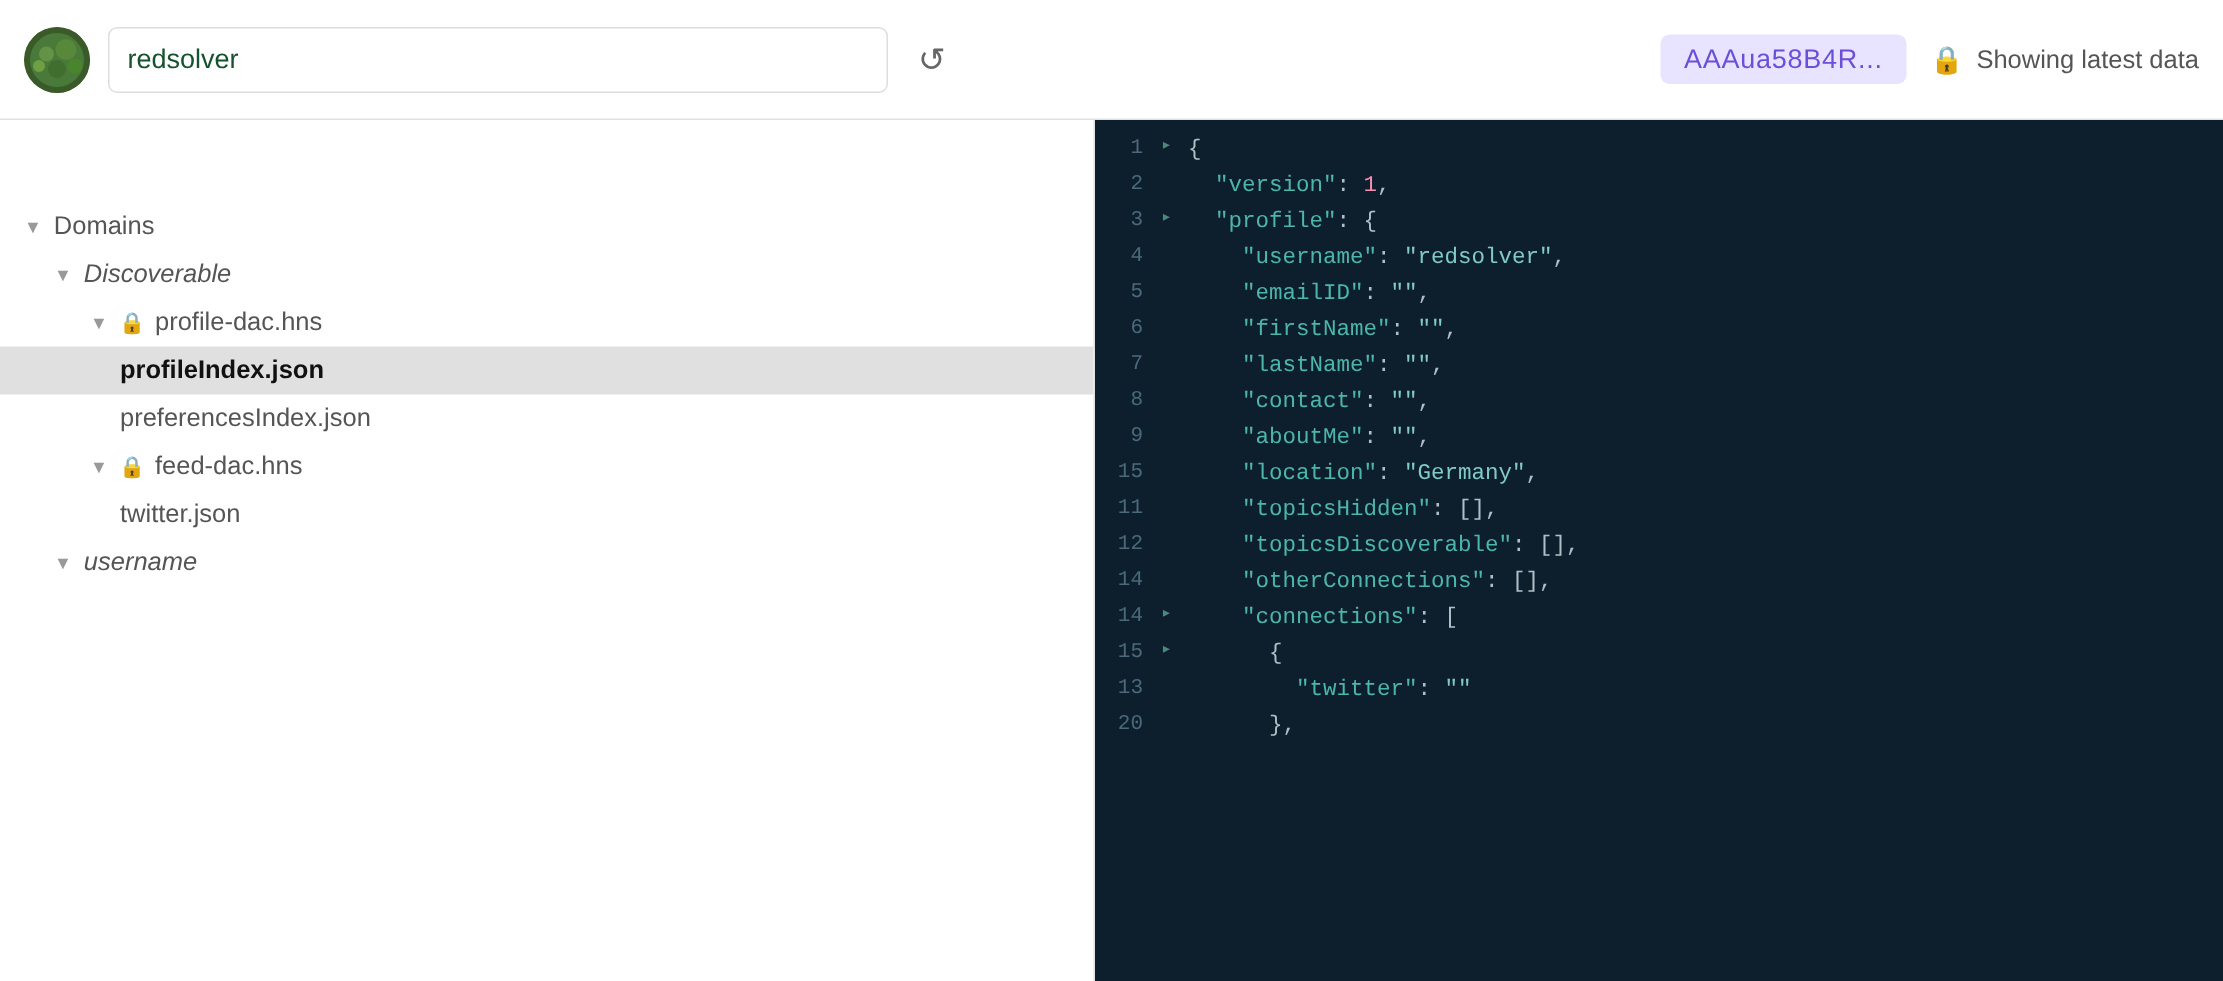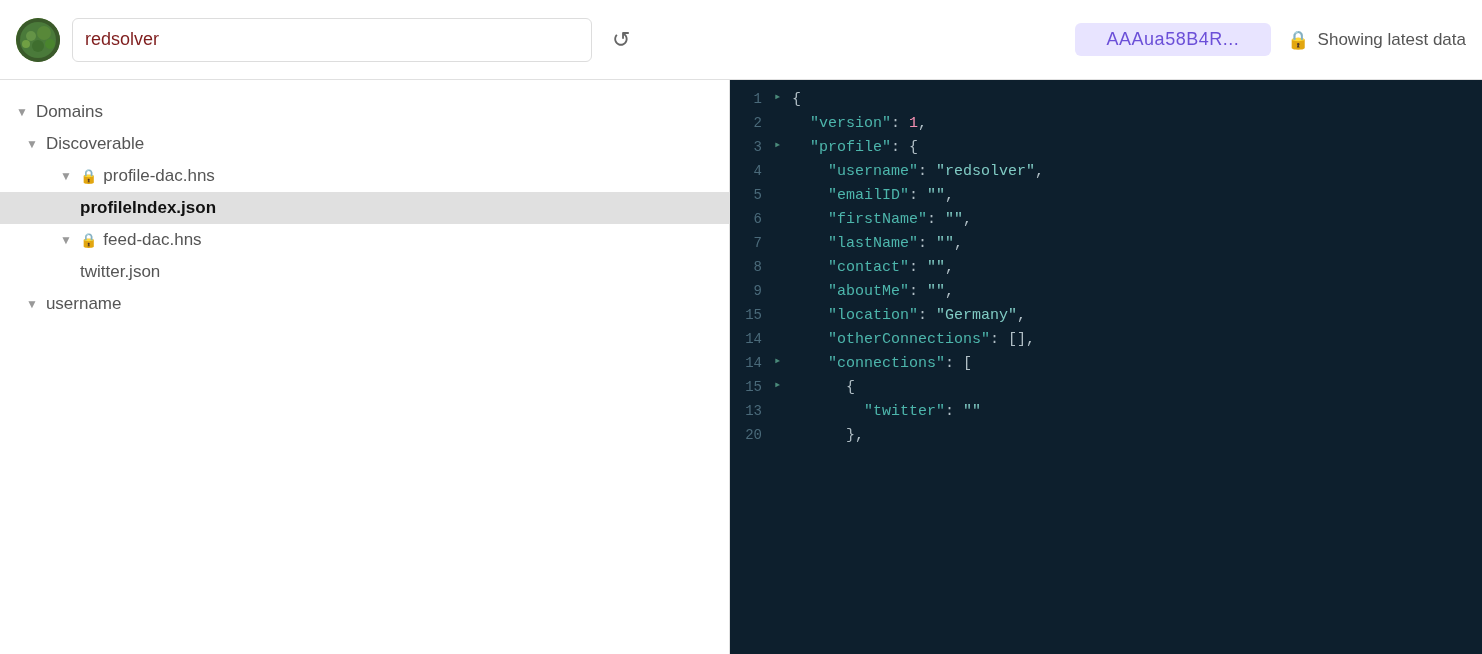--- a/index.html
+++ b/index.html
@@ -43,21 +43,21 @@
       padding: 0 12px;
       height: 44px;
       width: 520px;
       background: #fff;
       gap: 8px;
     }
     .search-bar input {
       border: none;
       outline: none;
       font-size: 18px;
-      color: #7f1d1d;
+      color: #14532d;
       flex: 1;
       background: transparent;
     }
     .refresh-btn {
       background: none;
       border: none;
       cursor: pointer;
       font-size: 20px;
       color: #666;
       padding: 4px 8px;
@@ -68,21 +68,21 @@
       display: flex;
       align-items: center;
       gap: 16px;
       margin-left: auto;
     }
     .hash-badge {
       background: #e8e4ff;
       color: #6b4fd8;
       font-size: 18px;
       font-weight: 500;
-      padding: 6px 32px;
+      padding: 6px 16px;
       border-radius: 6px;
       letter-spacing: 0.5px;
     }
     .showing-latest {
       display: flex;
       align-items: center;
       gap: 8px;
       color: #555;
       font-size: 17px;
     }
@@ -115,22 +115,22 @@
       font-size: 17px;
       color: #555;
       gap: 6px;
       white-space: nowrap;
     }
     .tree-item.selected {
       background: #e0e0e0;
       color: #111;
       font-weight: 600;
     }
-    .tree-item.level-0 { padding-left: 16px; }
-    .tree-item.level-1 { padding-left: 26px; }
+    .tree-item.level-0 { padding-left: 16px; margin-top: 39px; }
+    .tree-item.level-1 { padding-left: 36px; font-style: italic; }
     .tree-item.level-2 { padding-left: 60px; }
     .tree-item.level-3 { padding-left: 80px; }
 
     .chevron {
       display: inline-block;
       font-size: 12px;
       color: #999;
       margin-right: 2px;
     }
     .chevron.down::before { content: '▼'; }
@@ -233,20 +233,23 @@
     <div class="tree-item level-2">
       <span class="chevron down"></span>
       <span class="lock-small">🔒</span>
       <span>profile-dac.hns</span>
     </div>
 
     <div class="tree-item level-3 selected">
       <span>profileIndex.json</span>
     </div>
 
+    <div class="tree-item level-3">
+      <span>preferencesIndex.json</span>
+    </div>
 
     <div class="tree-item level-2">
       <span class="chevron down"></span>
       <span class="lock-small">🔒</span>
       <span>feed-dac.hns</span>
     </div>
 
     <div class="tree-item level-3">
       <span>twitter.json</span>
     </div>
@@ -313,21 +316,31 @@
       <span class="line-arrow"></span>
       <span class="line-content">    <span class="key">"aboutMe"</span><span class="colon">: </span><span class="string-val">""</span><span class="comma">,</span></span>
     </div>
 
     <div class="code-line">
       <span class="line-num">15</span>
       <span class="line-arrow"></span>
       <span class="line-content">    <span class="key">"location"</span><span class="colon">: </span><span class="string-val">"Germany"</span><span class="comma">,</span></span>
     </div>
 
-
+    <div class="code-line">
+      <span class="line-num">11</span>
+      <span class="line-arrow"></span>
+      <span class="line-content">    <span class="key">"topicsHidden"</span><span class="colon">: </span><span class="bracket">[]</span><span class="comma">,</span></span>
+    </div>
+
+    <div class="code-line">
+      <span class="line-num">12</span>
+      <span class="line-arrow"></span>
+      <span class="line-content">    <span class="key">"topicsDiscoverable"</span><span class="colon">: </span><span class="bracket">[]</span><span class="comma">,</span></span>
+    </div>
 
     <div class="code-line">
       <span class="line-num">14</span>
       <span class="line-arrow"></span>
       <span class="line-content">    <span class="key">"otherConnections"</span><span class="colon">: </span><span class="bracket">[]</span><span class="comma">,</span></span>
     </div>
 
     <div class="code-line">
       <span class="line-num">14</span>
       <span class="line-arrow">▸</span>

